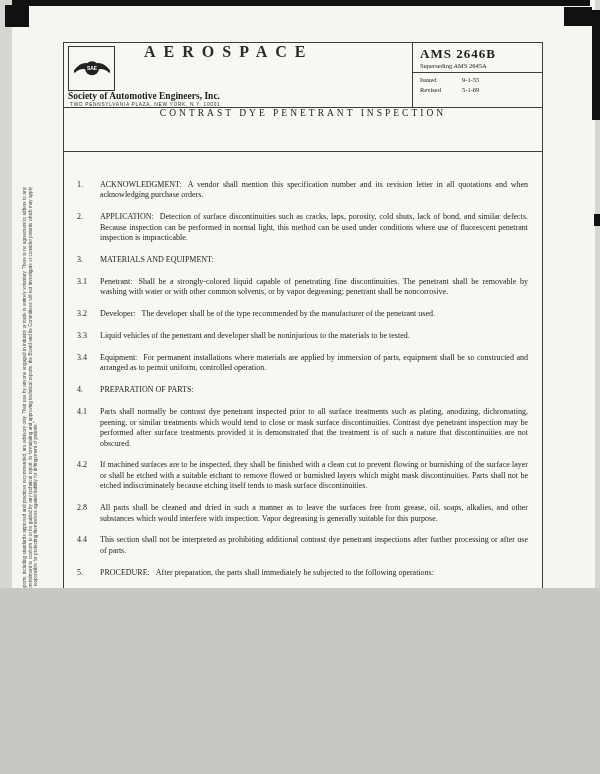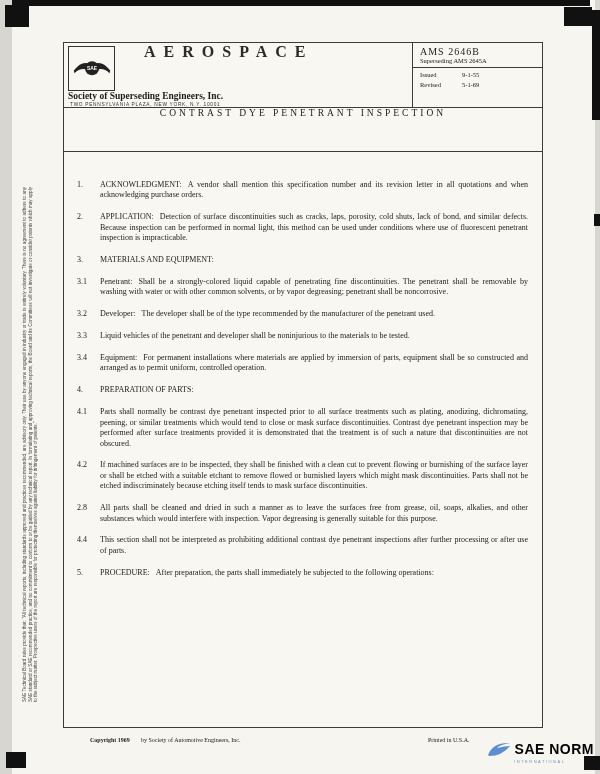--- a/index.html
+++ b/index.html
@@ -1,38 +1,38 @@
 <!DOCTYPE html>
 <html><head>
 <meta charset="utf-8">
 <style>
   * { margin:0; padding:0; box-sizing:border-box; }
   html,body { width:600px; height:774px; background:#c9c7c3; }
   .scan {
-    position:relative; width:600px; height:774px; overflow:hidden;
+    position:relative; width:600px; height:588px; overflow:hidden;
     background:#f7f5ef; color:#1c1c1c;
     font-family:"Liberation Serif", serif;
   }
   .edge-band { position:absolute; background:#d8d6d1; }
   .edge-left { left:0; top:0; width:12px; height:774px; }
   .edge-right { right:0; top:0; width:5px; height:774px; }
   .artifact { position:absolute; background:#111; }
 
   
   .doc-frame { position:absolute; left:63px; top:42px; width:480px; border:1.5px solid #3c3c3c; background:#f9f7f1; }
   .doc-header { position:relative; height:65px; border-bottom:1.5px solid #3c3c3c; }
   .logo-box { position:absolute; left:4px; top:3px; width:47px; height:45px; border:1px solid #333; display:flex; align-items:center; justify-content:center; }
   .masthead { position:absolute; left:58px; top:1px; font-weight:bold; font-size:16px; color:#2b2b2b; white-space:nowrap; }
   .masthead .m1 { margin-left:22px; letter-spacing:8px; line-height:15px; }
   .masthead .m2 { margin-left:58px; letter-spacing:8px; line-height:15px; }
   .masthead .m3 { margin-left:78px; letter-spacing:6px; line-height:15px; }
   .org-name { position:absolute; left:4px; top:48px; font-weight:bold; font-size:9.5px; }
   .org-address { position:absolute; left:6px; top:59px; font-family:"Liberation Sans",sans-serif; font-size:4.8px; letter-spacing:0.7px; color:#333; }
   .spec-box { position:absolute; right:0; top:0; width:130px; height:100%; border-left:1.5px solid #3c3c3c; }
-  .spec-num { margin:3px 0 0 7px; font-weight:normal; font-size:10px; letter-spacing:1px; }
+  .spec-num { margin:3px 0 0 7px; font-weight:bold; font-size:13px; letter-spacing:1px; }
   .superseding { margin-left:7px; font-size:6.5px; }
   .spec-dates { border-top:1px solid #3c3c3c; margin-top:3px; padding:3px 7px 0 7px; font-size:6.5px; }
   .date-row { display:flex; margin-bottom:3px; }
   .date-row .lbl { width:42px; }
   .doc-titlebox { height:44px; border-bottom:1.5px solid #3c3c3c; display:flex; align-items:flex-start; justify-content:center; }
   .doc-title { font-size:9.5px; letter-spacing:3px; }
   .doc-body { position:relative; height:575px; padding:28px 14px 0 13px; }
 
   .para { display:flex; margin-bottom:11.5px; font-size:8px; line-height:10.4px; }
   .para-num { width:23px; flex:none; }
@@ -85,21 +85,21 @@
           <path d="M56 24 Q43 8 32 16 L32 25 Q45 18 55 28 Z" fill="#222"></path>
           <circle cx="30" cy="21" r="10" fill="#222"></circle>
           <text x="30" y="24" font-size="7" fill="#ffffff" text-anchor="middle" font-family="Liberation Sans, sans-serif" font-weight="bold">SAE</text>
         </svg>
       </div>
 
       <div class="masthead">
         <div class="m1">AEROSPACE</div>
       </div>
 
-      <div class="org-name">Society of Superseding Engineers, Inc.</div>
+      <div class="org-name">Society of Automotive Engineers, Inc.</div>
       <div class="org-address">TWO PENNSYLVANIA PLAZA, NEW YORK, N.Y. 10001</div>
 
       <div class="spec-box">
         <div class="spec-num">AMS 2646B</div>
         <div class="superseding">Superseding AMS 2645A</div>
         <div class="spec-dates">
           <div class="date-row">
             <span class="lbl">Issued</span>
             <span>9-1-55</span>
           </div>

